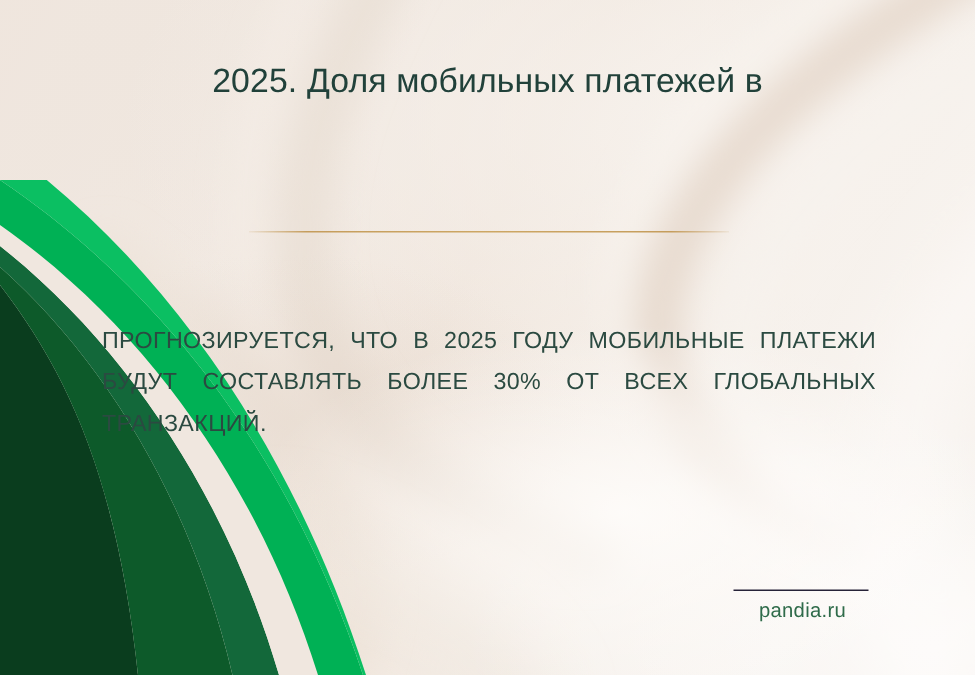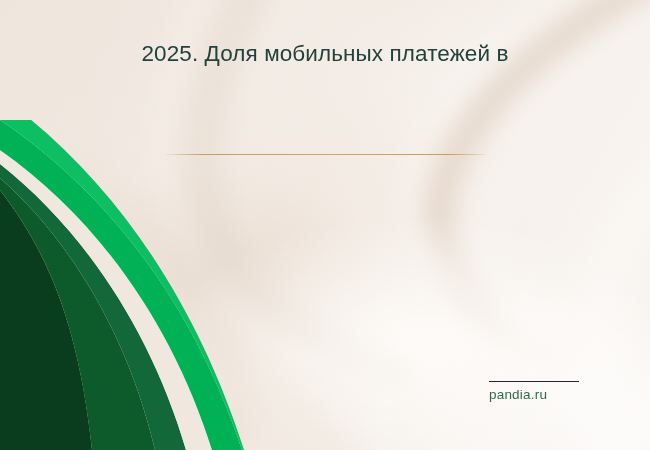--- a/index.html
+++ b/index.html
@@ -106,23 +106,23 @@
     font-size: 15.5px;
     line-height: 27.5px;
     letter-spacing: 0.25px;
     text-align: justify;
     text-align-last: left;
   }
 
   .footer {
     position: absolute;
     left: 489px;
-    top: 381px;
+    top: 393px;
     width: 92px;
-    text-align: left;
+    text-align: center;
   }
   .footer-rule {
     width: 90px;
     height: 1.4px;
     background: #262338;
     margin: 0 0 5px 0;
   }
   .footer-label {
     color: #2f6b4a;
     font-size: 13.5px;
@@ -184,20 +184,21 @@
   </div>
 
   <div class="content">
 
     <div class="title">
       <span class="ln">2025. Доля мобильных платежей в</span>
     </div>
 
     <div class="divider"></div>
 
+    <p class="body-copy">ПРОГНОЗИРУЕТСЯ, ЧТО В 2025 ГОДУ МОБИЛЬНЫЕ ПЛАТЕЖИ БУДУТ СОСТАВЛЯТЬ БОЛЕЕ 30% ОТ ВСЕХ ГЛОБАЛЬНЫХ ТРАНЗАКЦИЙ.</p>
 
     <div class="footer">
       <div class="footer-rule"></div>
       <div class="footer-label">pandia.ru</div>
     </div>
 
   </div>
 </div>
 
 </body></html>

